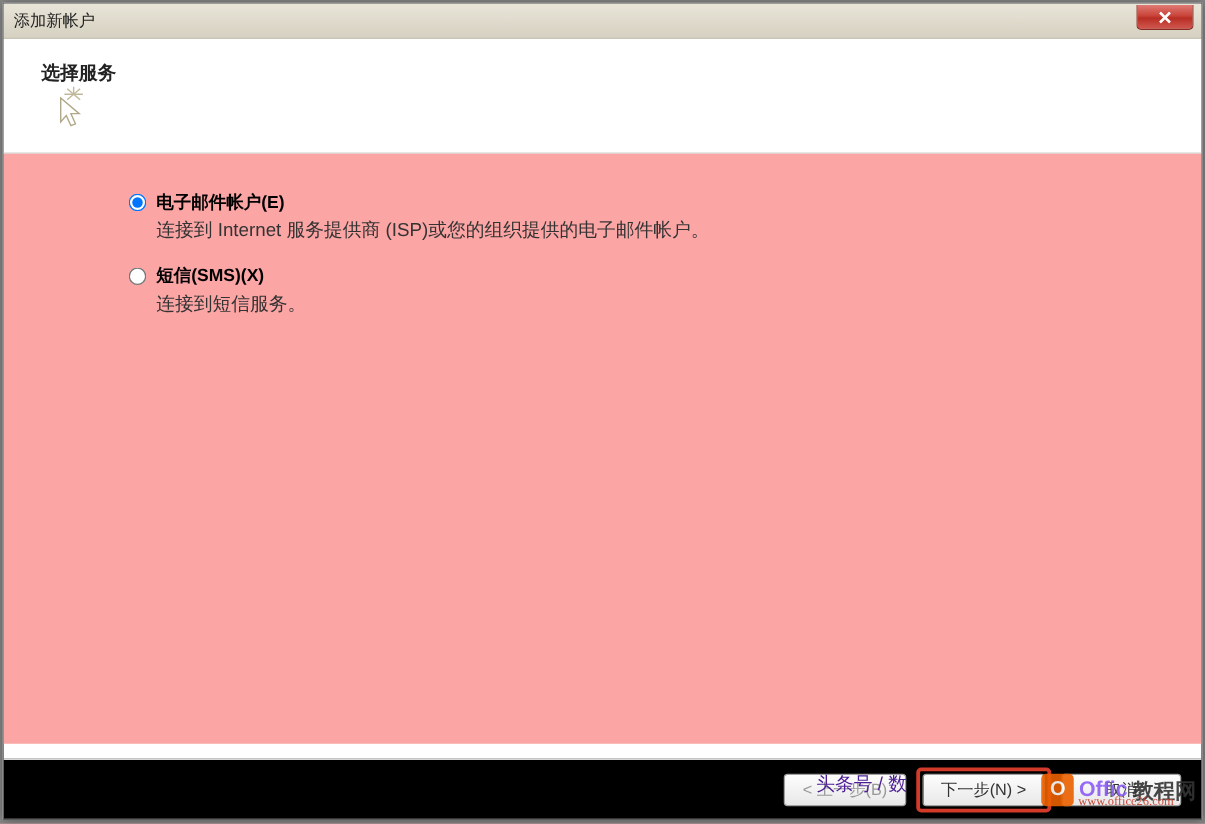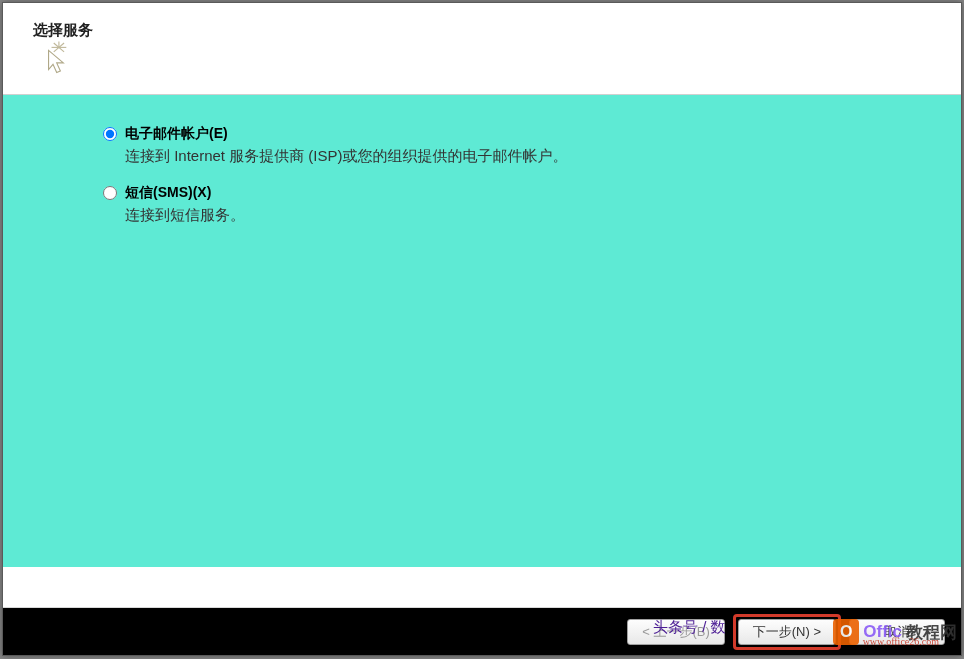--- a/index.html
+++ b/index.html
@@ -67,21 +67,21 @@
       font-weight: bold;
       color: #222;
     }
     .cursor-icon {
       width: 40px;
       height: 46px;
       margin-right: 6px;
     }
     .content {
       padding: 30px 60px 0 100px;
-      background: #5eead4;
+      background: #fca5a5;
       height: 472px;
     }
     .radio-group {
       margin-bottom: 18px;
     }
     .radio-row {
       display: flex;
       align-items: center;
       margin-bottom: 4px;
     }
@@ -202,20 +202,28 @@
       left: 650px;
       font-size: 15px;
       color: #4c1d95;
       pointer-events: none;
     }
   </style>
 </head>
 <body>
 
 <div class="window">
+  <div class="titlebar">
+    <span class="titlebar-text">添加新帐户</span>
+    <div class="close-btn">
+      <svg width="12" height="10" viewBox="0 0 12 10">
+        <path d="M2 1 L10 9 M10 1 L2 9" stroke="#fff" stroke-width="2" fill="none"></path>
+      </svg>
+    </div>
+  </div>
 
   <div class="header-section">
     <div class="header-title">选择服务</div>
     <svg class="cursor-icon" viewBox="0 0 40 46">
       <g stroke="#c0b89a" stroke-width="1.5" fill="none">
         <line x1="28" y1="2" x2="28" y2="10"></line>
         <line x1="18" y1="10" x2="38" y2="10"></line>
         <line x1="21" y1="4" x2="35" y2="16"></line>
         <line x1="35" y1="4" x2="21" y2="16"></line>
       </g>

